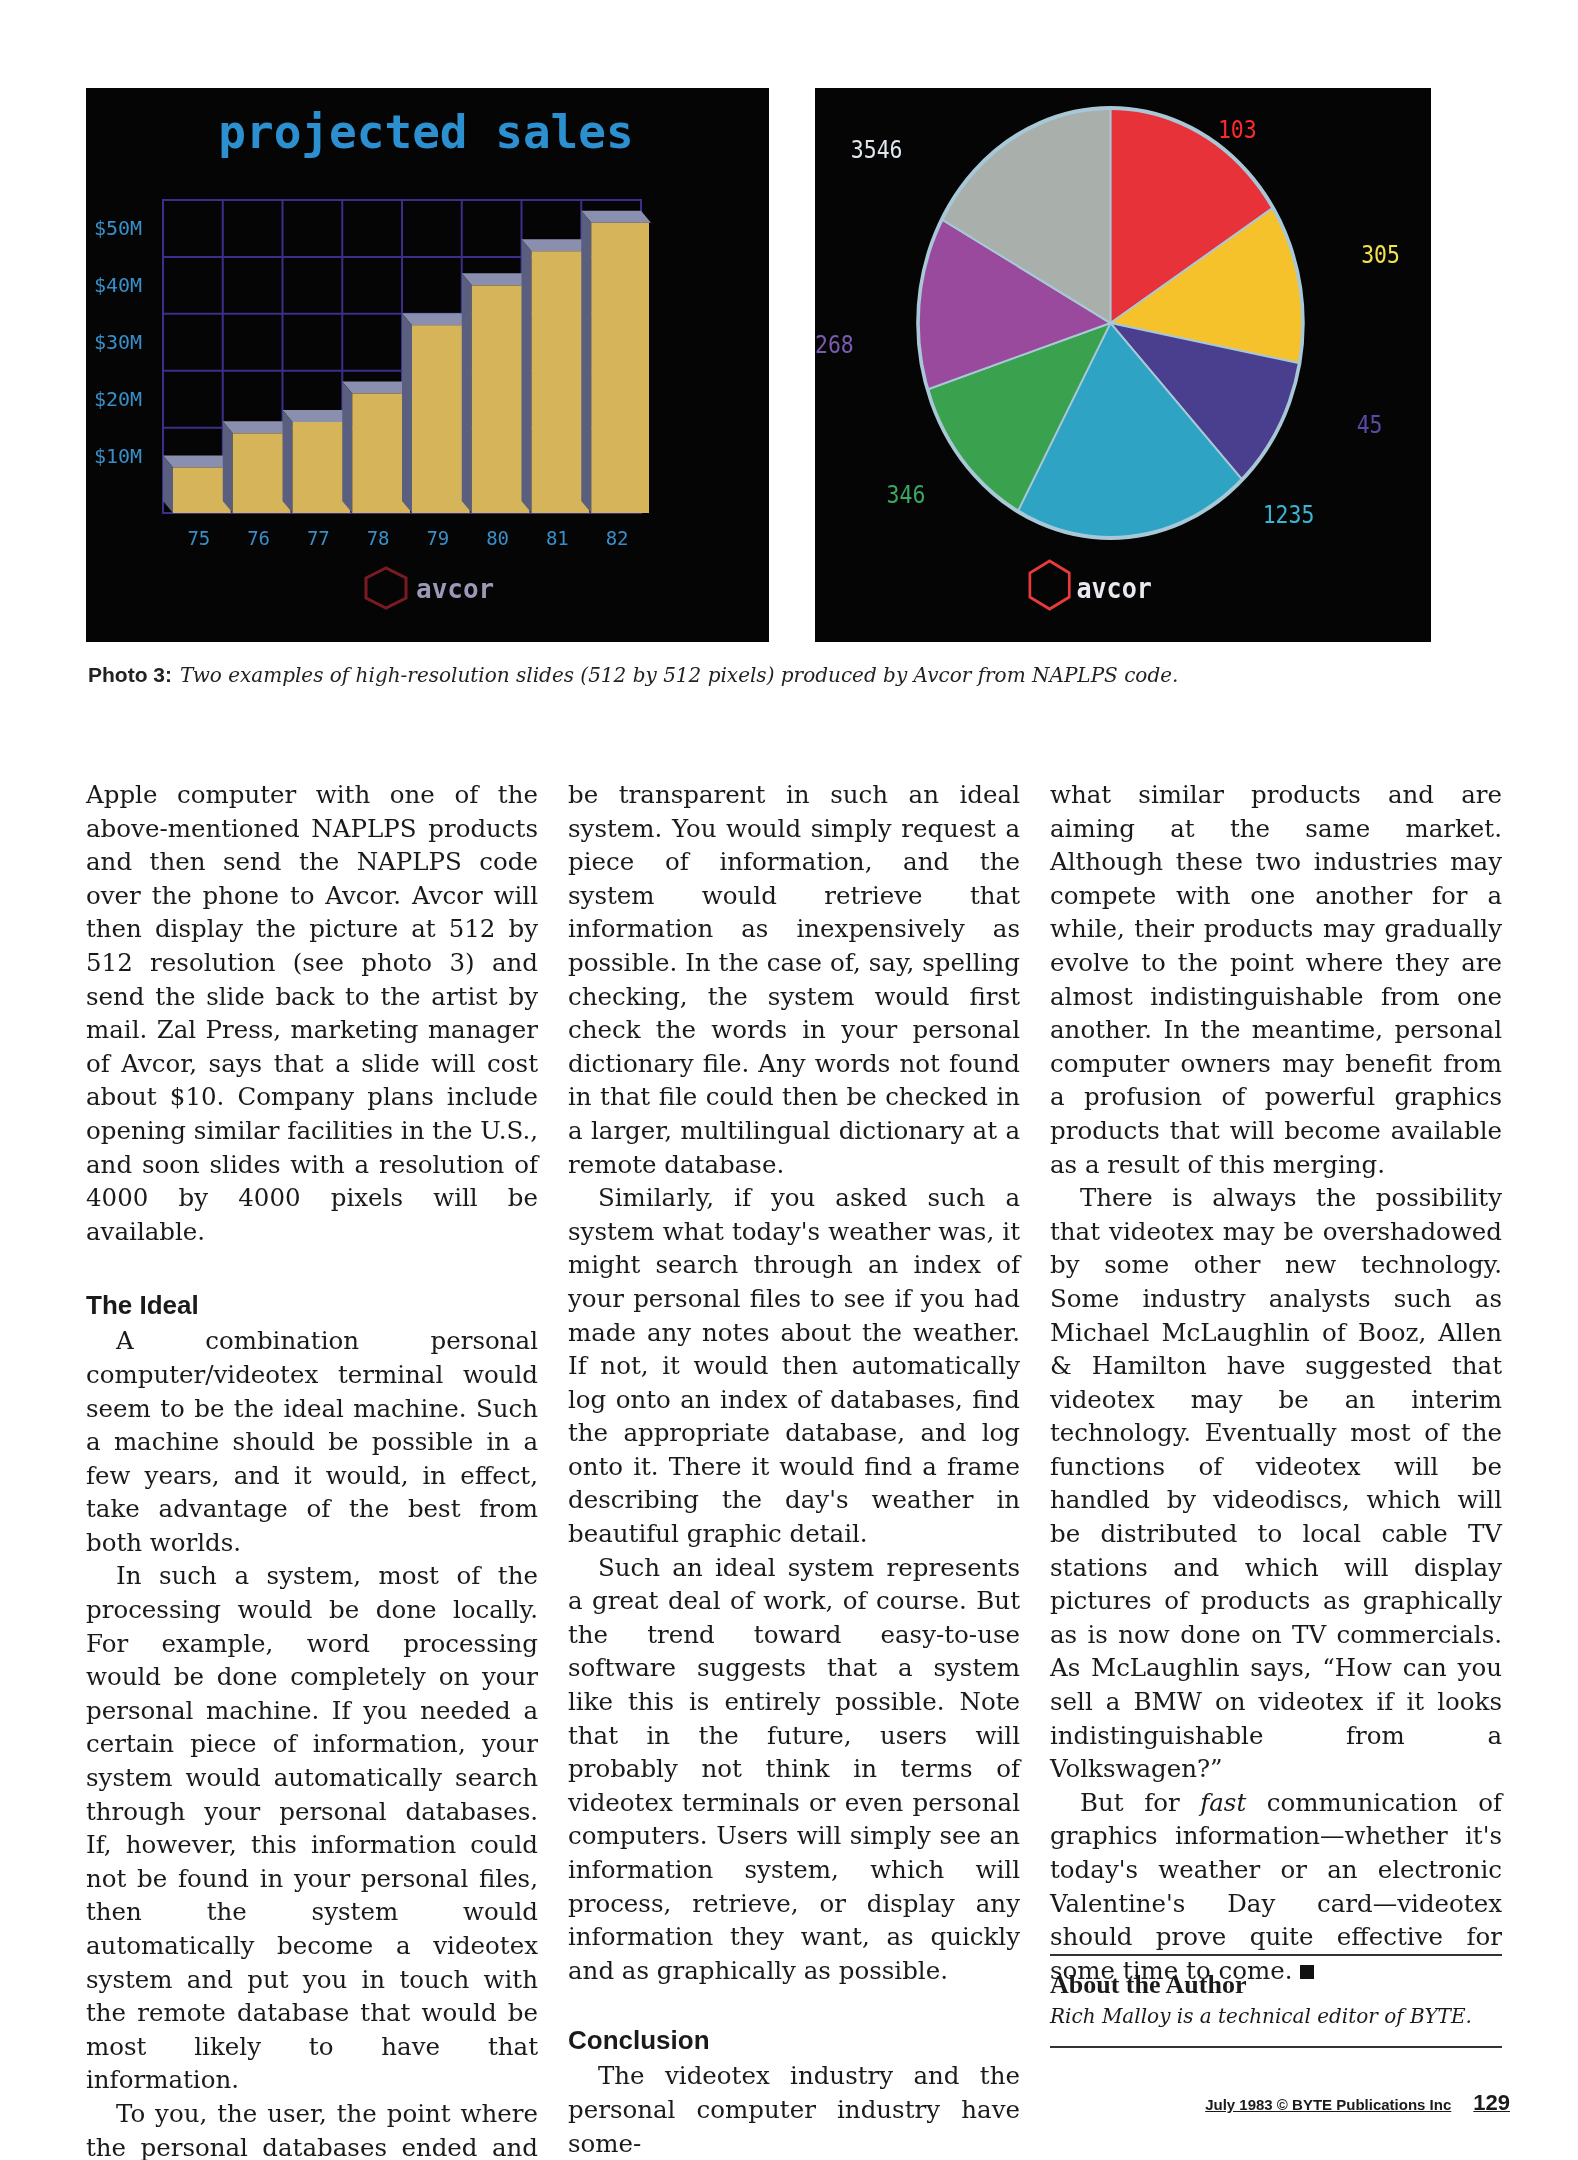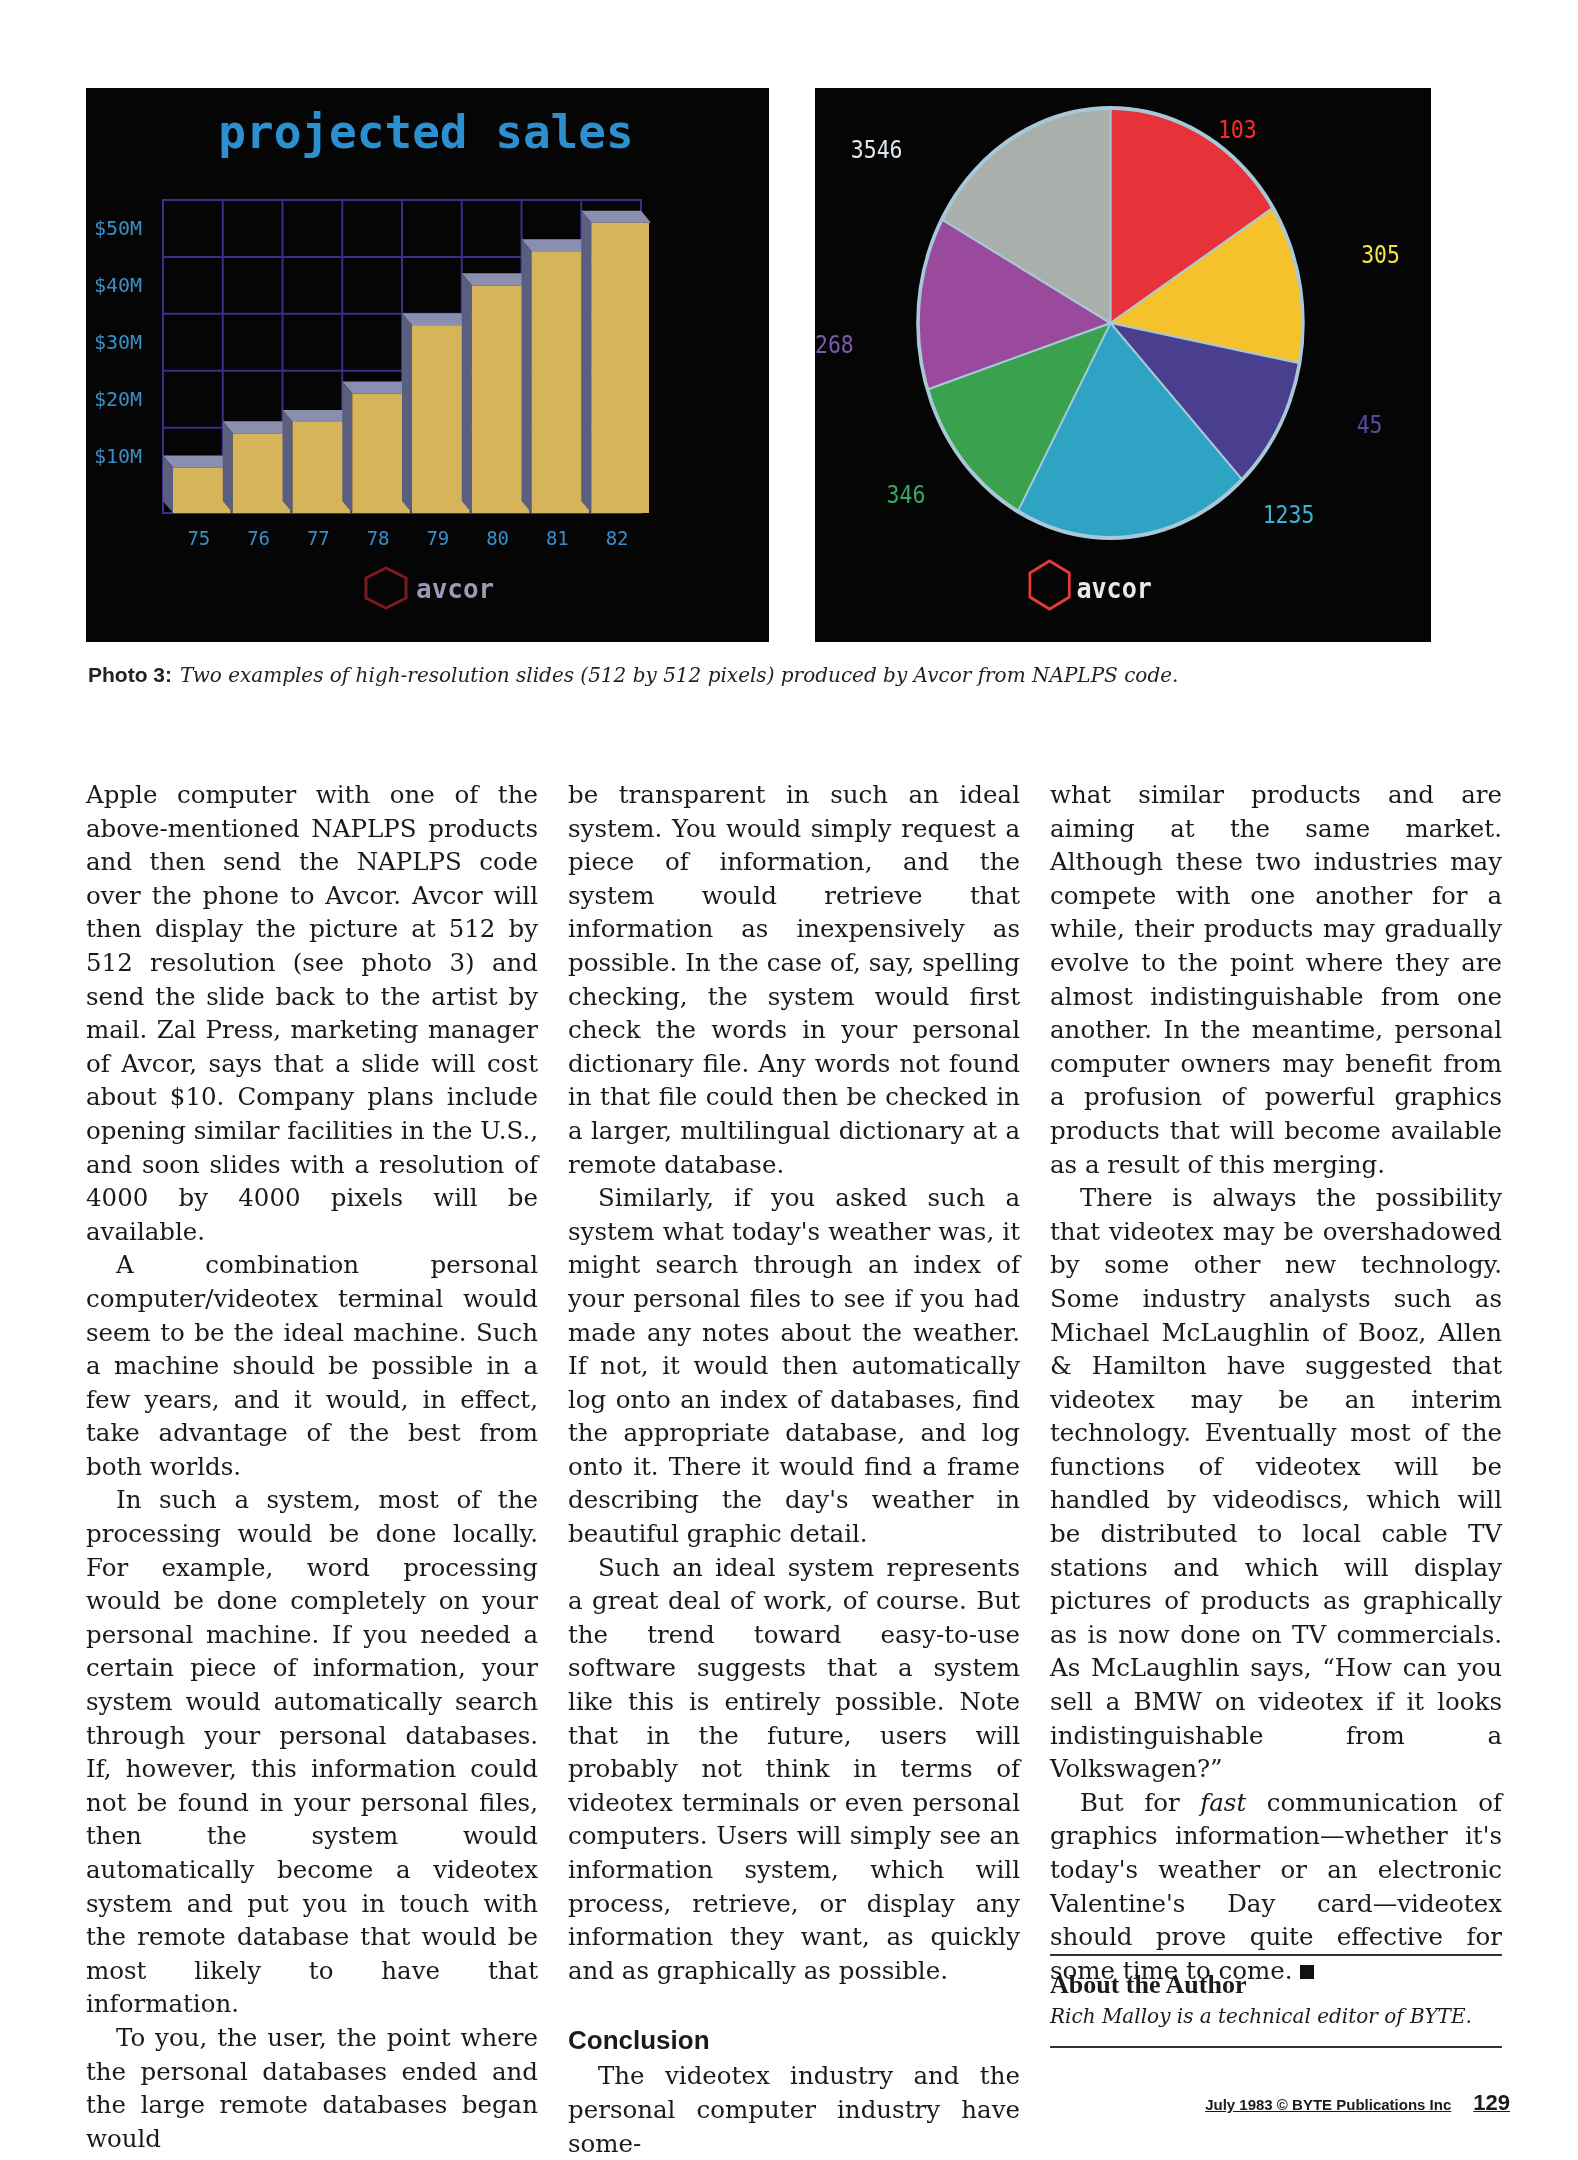--- a/index.html
+++ b/index.html
@@ -115,20 +115,21 @@
       <text x="292" y="510" fill="#e8eaf0" font-size="28" font-family="DejaVu Sans Mono, monospace" font-weight="bold">avcor</text>
     </svg>
 </div>
 
 <div class="caption">
   <span class="lbl">Photo 3:</span><span class="txt">Two examples of high-resolution slides (512 by 512 pixels) produced by Avcor from NAPLPS code.</span>
 </div>
 
 <div class="col" id="col1">
   <p>Apple computer with one of the above-mentioned NAPLPS products and then send the NAPLPS code over the phone to Avcor. Avcor will then display the picture at 512 by 512 resolution (see photo 3) and send the slide back to the artist by mail. Zal Press, marketing manager of Avcor, says that a slide will cost about $10. Company plans include opening similar facilities in the U.S., and soon slides with a resolution of 4000 by 4000 pixels will be available.</p>
+  <h3>The Ideal</h3>
   <p class="ind">A combination personal computer/videotex terminal would seem to be the ideal machine. Such a machine should be possible in a few years, and it would, in effect, take advantage of the best from both worlds.</p>
   <p class="ind">In such a system, most of the processing would be done locally. For example, word processing would be done completely on your personal machine. If you needed a certain piece of information, your system would automatically search through your personal databases. If, however, this information could not be found in your personal files, then the system would automatically become a videotex system and put you in touch with the remote database that would be most likely to have that information.</p>
   <p class="ind">To you, the user, the point where the personal databases ended and the large remote databases began would</p>
 </div>
 
 <div class="col" id="col2">
   <p>be transparent in such an ideal system. You would simply request a piece of information, and the system would retrieve that information as inexpensively as possible. In the case of, say, spelling checking, the system would first check the words in your personal dictionary file. Any words not found in that file could then be checked in a larger, multilingual dictionary at a remote database.</p>
   <p class="ind">Similarly, if you asked such a system what today's weather was, it might search through an index of your personal files to see if you had made any notes about the weather. If not, it would then automatically log onto an index of databases, find the appropriate database, and log onto it. There it would find a frame describing the day's weather in beautiful graphic detail.</p>
   <p class="ind">Such an ideal system represents a great deal of work, of course. But the trend toward easy-to-use software suggests that a system like this is entirely possible. Note that in the future, users will probably not think in terms of videotex terminals or even personal computers. Users will simply see an information system, which will process, retrieve, or display any information they want, as quickly and as graphically as possible.</p>
   <h3 class="conc">Conclusion</h3>

